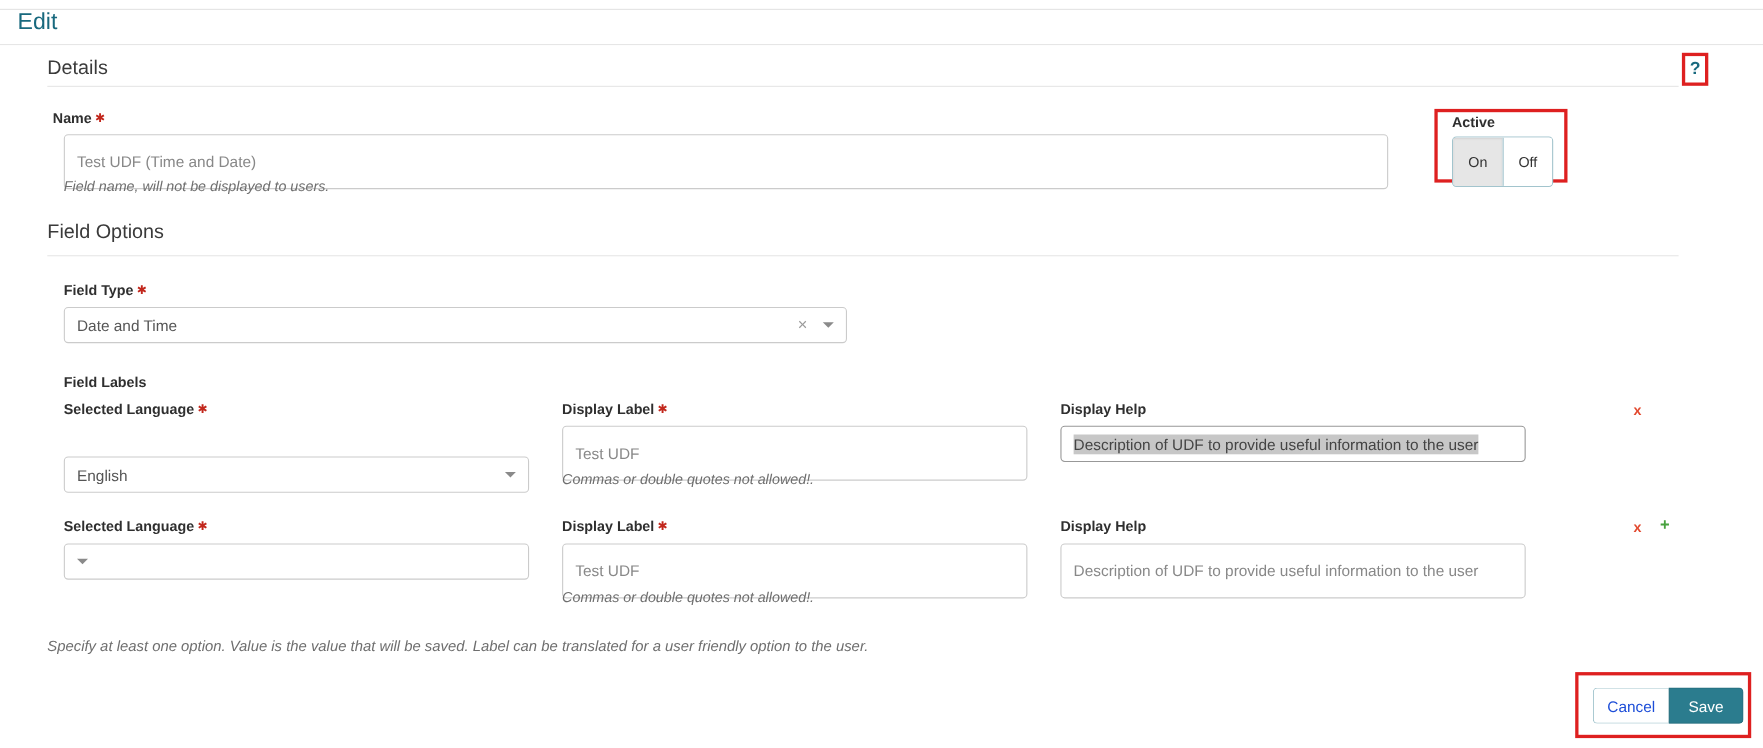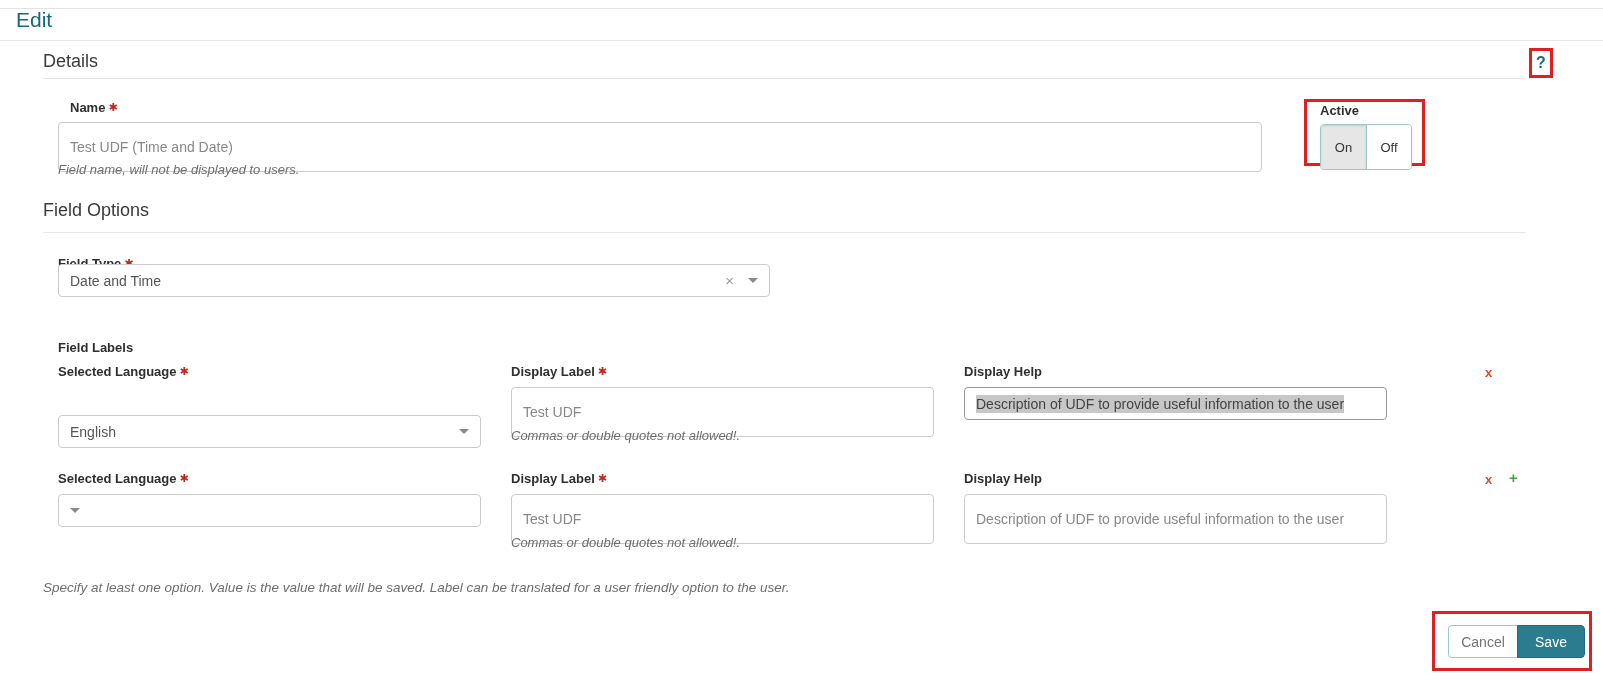--- a/index.html
+++ b/index.html
@@ -67,58 +67,58 @@
   .toggle-btn.on { background:#e6e6e6; box-shadow: inset 0 1px 2px rgba(0,0,0,0.12); }
   .toggle-btn.off { border-left:1px solid #a2c4cd; }
 
   .row-icon { font-weight:bold; font-size:13px; cursor:pointer; line-height:13px; }
   .remove-x { color:#e2492f; }
   .add-plus { color:#48a23f; font-size:15px; }
 
   .btns-box { left:1432px; top:611px; width:160px; height:60px; }
   .btn-group { position:absolute; left:13px; top:11px; display:flex; border-radius:4px; overflow:hidden; }
   .btn { height:33px; display:flex; align-items:center; justify-content:center; font-size:14px; cursor:pointer; }
-  .btn-cancel { width:69px; background:#fff; color:#737373; border:1px solid #a2c4cd; border-right:none; border-radius:4px 0 0 4px; }
+  .btn-cancel { width:69px; background:#fff; color:#1d4ed8; border:1px solid #a2c4cd; border-right:none; border-radius:4px 0 0 4px; }
   .btn-save { width:68px; background:#2b7c8e; color:#fff; border:1px solid #246c7c; border-radius:0 4px 4px 0; }
 </style>
 </head>
 <body>
 
 <div class="abs top-line"></div>
 <div class="abs page-title">Edit</div>
 <div class="abs page-rule"></div>
 
 <div class="abs section-heading" style="left:43px; top:51px;">Details</div>
 <div class="abs rule" style="left:43px; top:78px; width:1483px;"></div>
 
 <div class="abs annotation help-badge">
   <span class="help-q">?</span>
 </div>
 
-<div class="abs field-label" style="left:70px; top:100px;">
+<div class="abs field-label" style="left:48px; top:100px;">
   <span>Name</span><span class="req">✱</span>
 </div>
 <input class="abs text-input" style="left: 58px; top: 122px; width: 1204px;" value="Test UDF (Time and Date)">
 <div class="abs helper" style="left:58px; top:162px;">Field name, will not be displayed to users.</div>
 
 <div class="abs annotation active-box">
   <div class="field-label active-label">Active</div>
   <div class="toggle-group">
     <div class="toggle-btn on">On</div>
     <div class="toggle-btn off">Off</div>
   </div>
 </div>
 
 <div class="abs section-heading" style="left:43px; top:200px;">Field Options</div>
 <div class="abs rule" style="left:43px; top:232px; width:1483px;"></div>
 
 <div class="abs field-label" style="left:58px; top:256px;">
   <span>Field Type</span><span class="req">✱</span>
 </div>
-<div class="abs select-box" style="left:58px; top:264px; width:712px;">
+<div class="abs select-box" style="left:58px; top:279px; width:712px;">
   <span class="grow">Date and Time</span>
   <span class="clear-x">×</span>
   <span class="caret"></span>
 </div>
 
 <div class="abs field-label" style="left:58px; top:340px;">Field Labels</div>
 
 <div class="abs field-label" style="left:58px; top:364px;">
   <span>Selected Language</span><span class="req">✱</span>
 </div>

